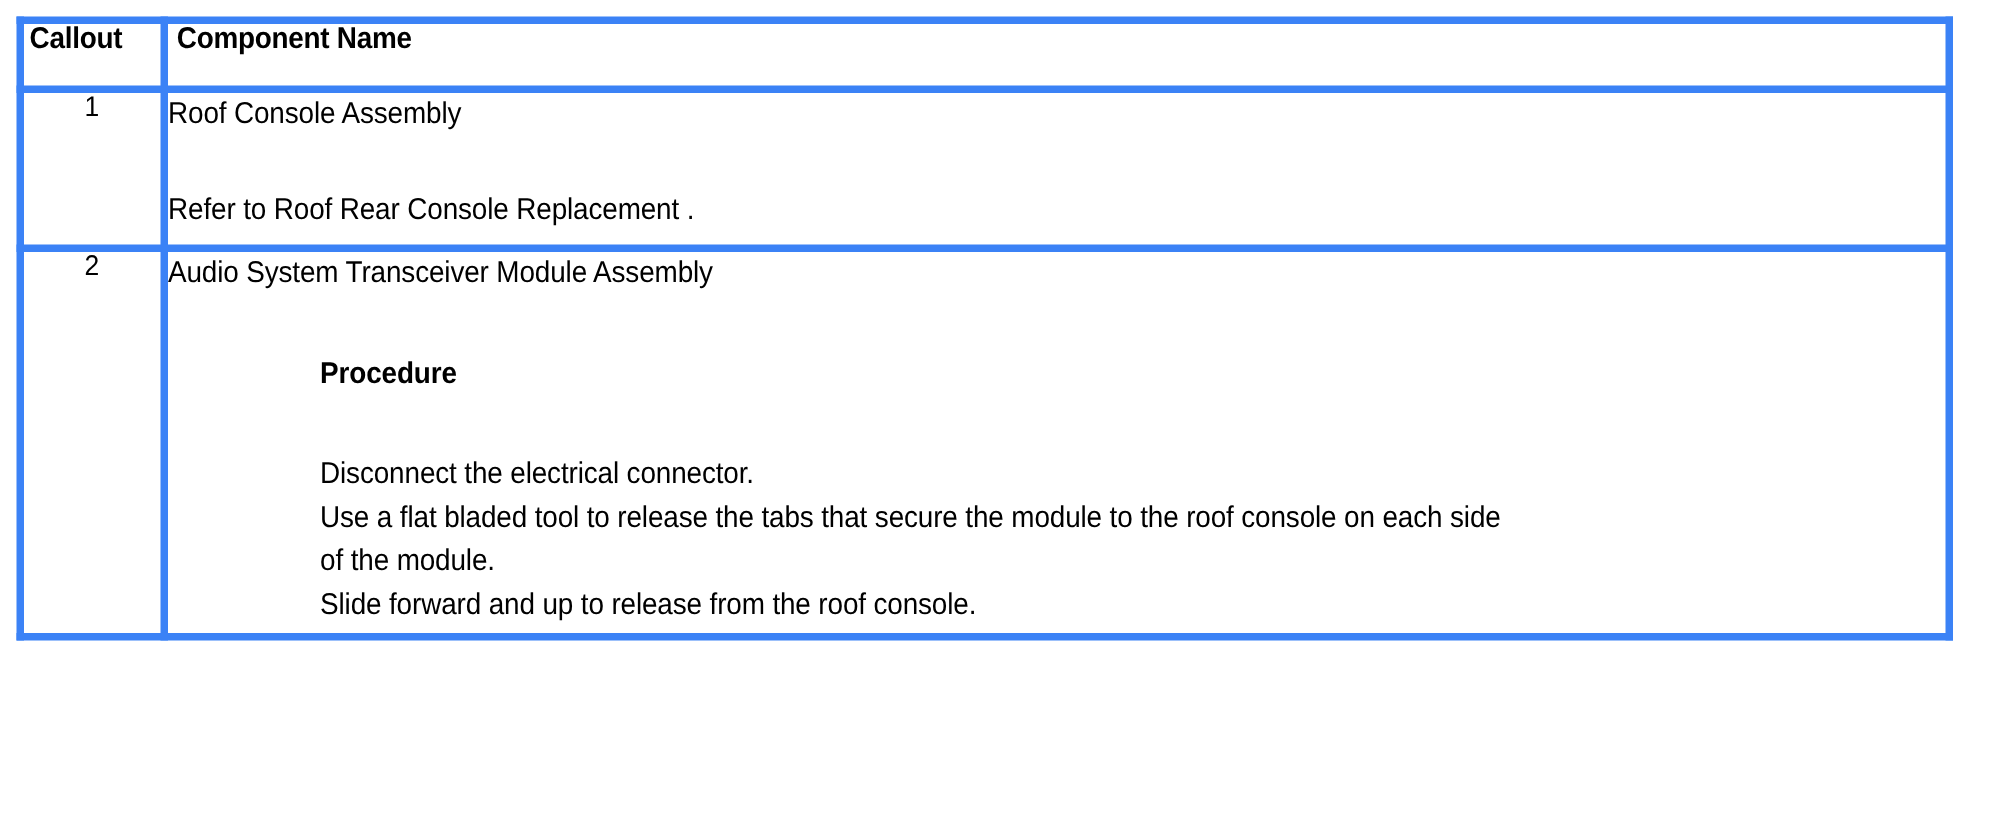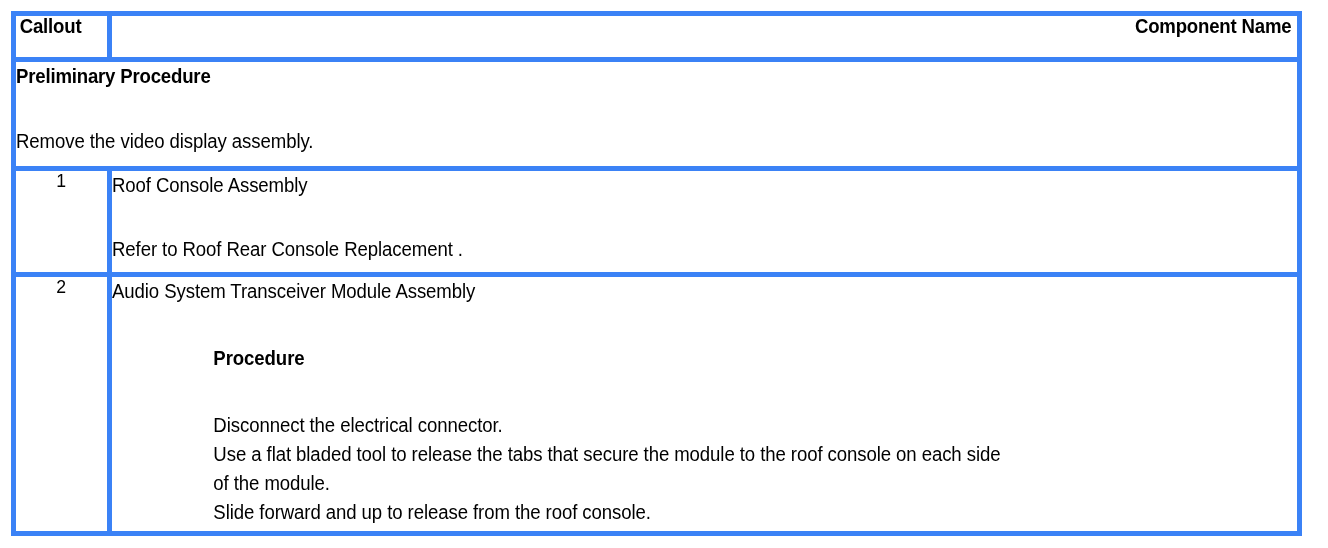--- a/index.html
+++ b/index.html
@@ -55,21 +55,21 @@
     letter-spacing: -0.2px;
     padding-left: 4px;
     display: block;
     line-height: 20px;
     transform: scaleX(0.93);
     transform-origin: left center;
     white-space: nowrap;
   }
   .hdr-name {
     height: 41px;
-    text-align: right;
+    text-align: left;
     vertical-align: middle;
   }
   .hdr-name .txt {
     font-size: 20px;
     font-weight: bold;
     letter-spacing: -0.2px;
     line-height: 20px;
     display: inline-block;
     transform: scaleX(0.93);
     white-space: nowrap;
@@ -150,27 +150,20 @@
 
       <tr>
         <td class="hdr-callout">
           <span class="txt">Callout</span>
         </td>
         <td class="hdr-name">
           <span class="txt">Component Name</span>
         </td>
       </tr>
 
-      <tr>
-        <td class="prelim-cell" colspan="2">
-          <div class="prelim-title">Preliminary Procedure</div>
-          <div class="prelim-gap"></div>
-          <div class="prelim-text">Remove the video display assembly.</div>
-        </td>
-      </tr>
 
       <tr>
         <td class="callout-cell">
           <span class="txt">1</span>
         </td>
         <td class="name-cell row1">
           <div class="line">Roof Console Assembly</div>
           <div class="spacer-md"></div>
           <div class="line">Refer to Roof Rear Console Replacement .</div>
         </td>

